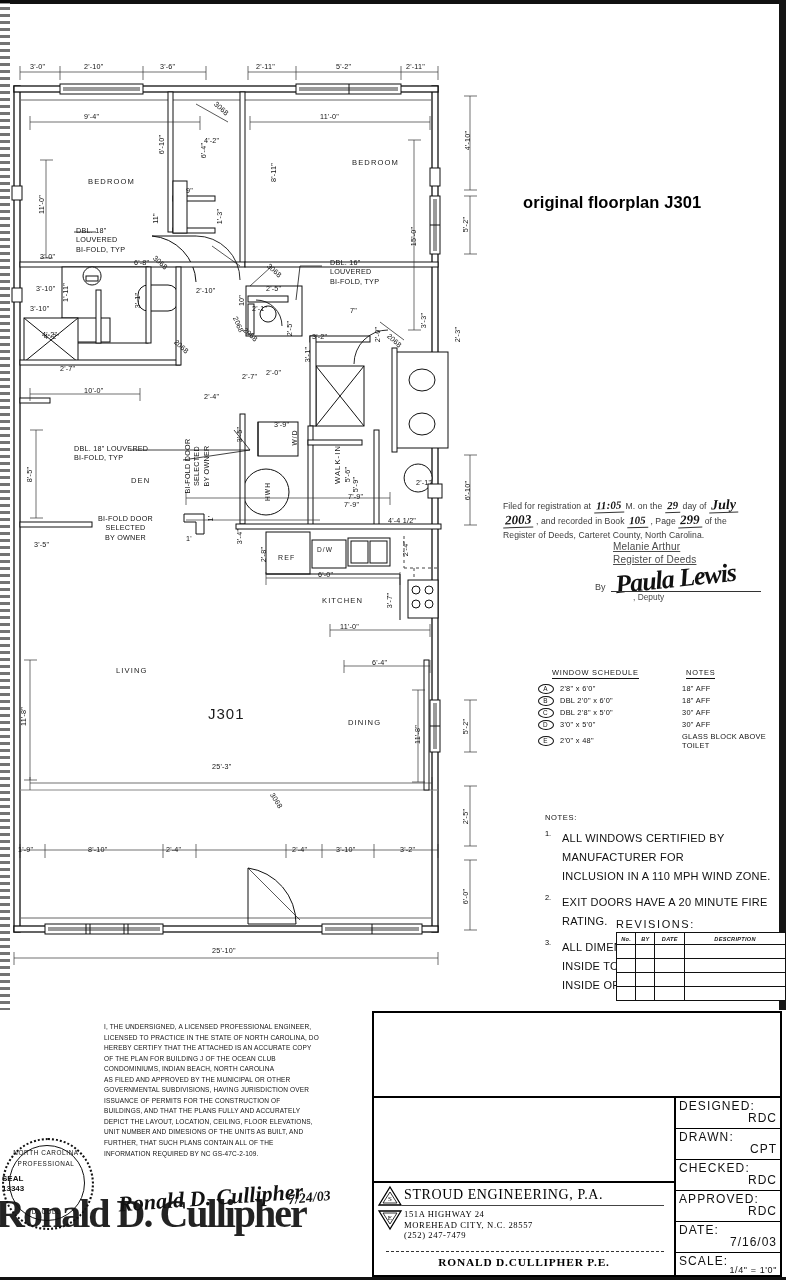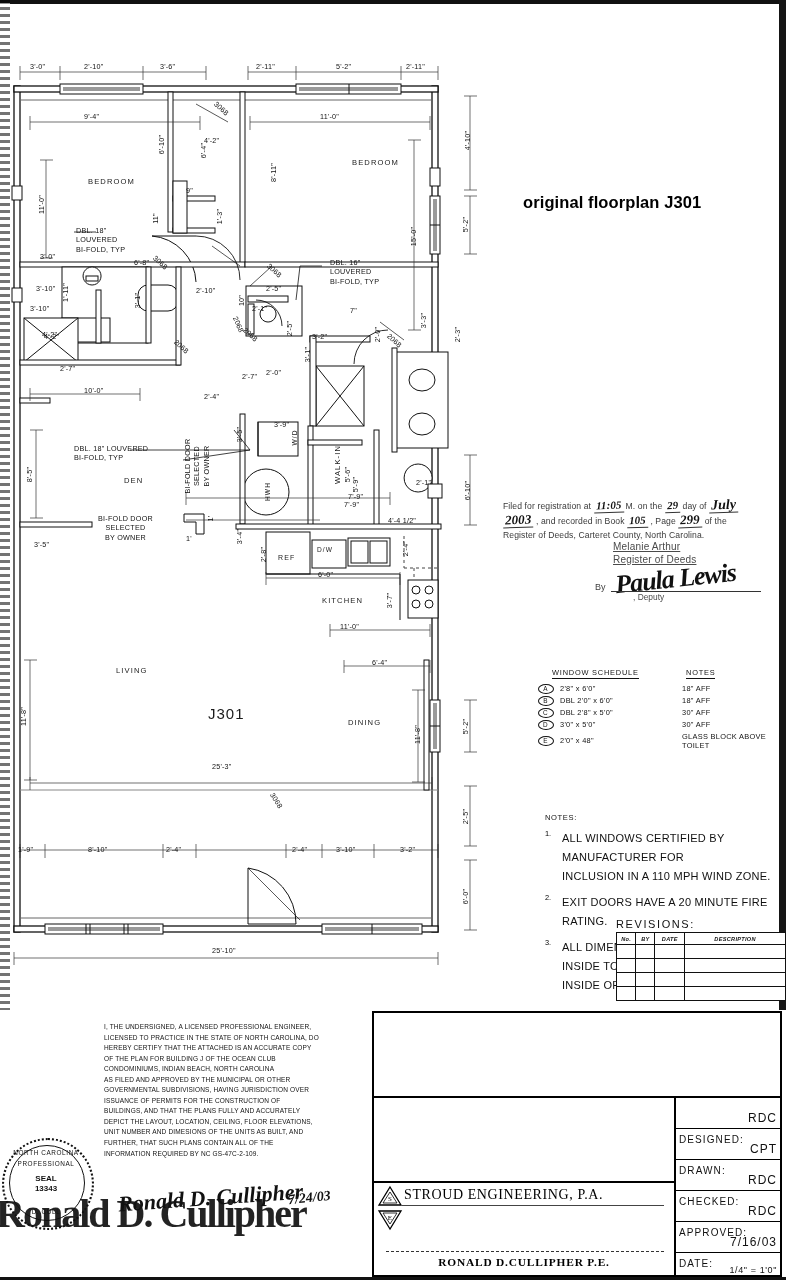--- a/index.html
+++ b/index.html
@@ -119,21 +119,21 @@
     font-family:"Liberation Serif", serif; font-size:11.4px; font-weight:bold;
     letter-spacing:0.8px; color:#000;
   }
   
   #stroudLogo { position:absolute; left:4px; top:3px; width:24px; height:44px; }
 
   
   #tbRight { position:absolute; left:302px; top:85px; width:106px; bottom:0; }
   .tbr { position:relative; box-sizing:border-box; border-bottom:1.6px solid #000; height:31px; }
   .tbr:last-child { border-bottom:none; }
-  .tbrL { position:absolute; left:3px; top:1px; font-size:10px; letter-spacing:1.1px; color:#111;margin-top:35px; }
+  .tbrL { position:absolute; left:3px; top:1px; font-size:12px; letter-spacing:1.1px; color:#111; }
   .tbrV { position:absolute; right:5px; top:13px; font-size:12px; letter-spacing:1px; color:#111; }
   #scaleVal { position:absolute; right:5px; top:12px; font-size:9px; letter-spacing:0.6px; color:#111; }
 
   
   #certText {
     position:absolute; left:104px; top:1022px; width:250px;
     font-size:6.5px; line-height:10.55px; letter-spacing:0.15px;
     color:#111; white-space:pre-line;
   }
 
@@ -173,21 +173,21 @@
   }
   #sealRing2 {
     position:absolute; left:7px; top:7px; width:74px; height:74px;
     border:1px solid #111; border-radius:50%;
   }
   #sealTextTop, #sealTextBot {
     position:absolute; width:88px; text-align:center; font-size:6.4px;
     letter-spacing:0.6px; color:#111;
   }
   #sealCore {
-    position:absolute; left:0; top:36px; width:88px; text-align:center;
+    position:absolute; left:0; top:36px; width:88px; 
     font-size:8px; font-weight:bold; line-height:10px; color:#111;
   }
   #sealSig {
     position:absolute; left:-4px; top:1190px;
     font-family:"Liberation Serif", serif; font-weight:bold; font-size:40px;
     color:#111; letter-spacing:-2px; opacity:0.92;
   }
   #sealSig2 {
     position:absolute; left:118px; top:1185px;
     font-family:"Liberation Serif", serif; font-style:italic; font-weight:bold;
@@ -469,21 +469,21 @@
         <line x1="212" y1="246" x2="240" y2="266"></line>
         <line x1="250" y1="286" x2="272" y2="266"></line>
         <line x1="380" y1="322" x2="404" y2="340"></line>
         <line x1="248" y1="868" x2="300" y2="920"></line>
       </g>
     </g>
   </svg>
 
   <div class="room" style="left:88px;top:177px">BEDROOM</div>
   <div class="room" style="left:352px;top:158px">BEDROOM</div>
-  <div class="room" style="left:124px;top:476px">DEN</div>
+  <div class="room" style="left:131px;top:476px">DEN</div>
   <div class="room" style="left:116px;top:666px">LIVING</div>
   <div class="room" style="left:348px;top:718px">DINING</div>
   <div class="room" style="left:322px;top:596px">KITCHEN</div>
   <div class="room rot90" style="left:318px;top:460px">WALK-IN</div>
   <div class="room" style="left:278px;top:554px;font-size:7px">REF</div>
   <div class="room" style="left:317px;top:546px;font-size:6.6px">D/W</div>
   <div class="room rot90" style="left:258px;top:488px;font-size:6.6px">HWH</div>
   <div class="room rot90" style="left:286px;top:434px;font-size:6.6px">W/D</div>
   <div class="room" style="left:208px;top:705px;font-size:15px;letter-spacing:1px">J301</div>
 
@@ -747,20 +747,23 @@
       <svg id="stroudLogo" viewBox="0 0 24 44">
         <polygon points="12,1 23,19 1,19" fill="none" stroke="#000" stroke-width="1.3"></polygon>
         <polygon points="12,6 19,17 5,17" fill="none" stroke="#000" stroke-width="0.8"></polygon>
         <text x="12" y="15" font-size="7" text-anchor="middle" font-family="Liberation Serif, serif" fill="#000">S</text>
         <polygon points="12,43 1,25 23,25" fill="none" stroke="#000" stroke-width="1.3"></polygon>
         <polygon points="12,38 5,27 19,27" fill="none" stroke="#000" stroke-width="0.8"></polygon>
         <text x="12" y="34" font-size="7" text-anchor="middle" font-family="Liberation Serif, serif" fill="#000">E</text>
       </svg>
       <div id="stroudName">STROUD  ENGINEERING, P.A.</div>
       <div id="stroudRule"></div>
+      <div id="stroudAddr">151A  HIGHWAY  24
+MOREHEAD  CITY, N.C. 28557
+(252) 247-7479</div>
       <div id="stroudRule2"></div>
       <div id="engName">RONALD  D.CULLIPHER    P.E.</div>
     </div>
 
     <div id="tbRight">
       <div class="tbr">
         <span class="tbrL">DESIGNED:</span>
         <span class="tbrV">RDC</span>
       </div>
       <div class="tbr">

